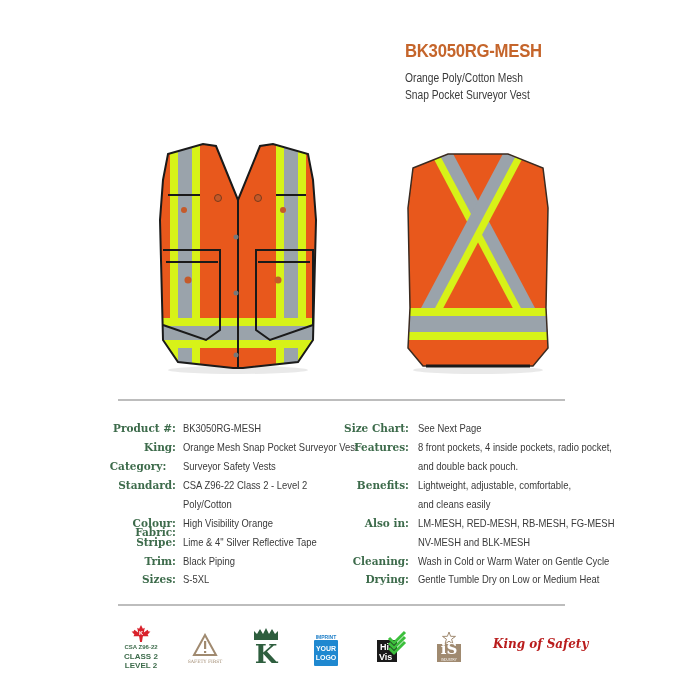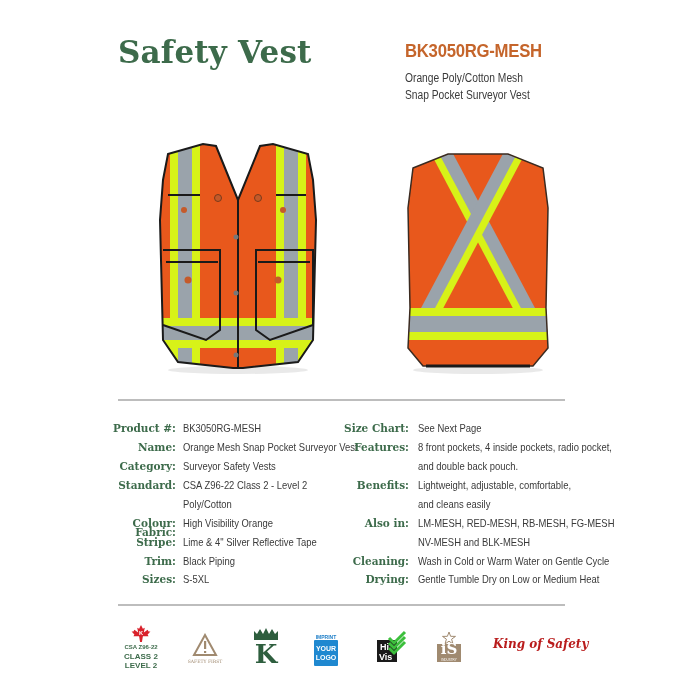--- a/index.html
+++ b/index.html
@@ -22,21 +22,20 @@
 
   
   .logo { position: absolute; display: flex; flex-direction: column; align-items: center; justify-content: center; }
   .csa-text { font-family: "Liberation Sans", sans-serif; font-weight: bold; color: #3d6b4b; text-align: left; line-height: 9px; }
   .tagline { position: absolute; left: 493px; top: 637px; font-family: "DejaVu Serif", serif; font-style: italic; font-weight: bold; color: #b91c1c; font-size: 12px; }
 </style>
 </head>
 <body>
 
 <h1 class="abs title">
-  <div>Safety Vest</div>
 </h1>
 <div class="abs sku">BK3050RG-MESH</div>
 <div class="abs sub" style="top:71px;">Orange Poly/Cotton Mesh</div>
 <div class="abs sub" style="top:88px;">Snap Pocket Surveyor Vest</div>
 
 <svg class="vest" style="left:148px;top:140px;" width="180" height="235" viewBox="0 0 180 235">
   <defs>
     <clipPath id="frontclip">
       <path d="M20 14 L55 4 L68 6 L90 60 L112 6 L125 4 L160 14 L165 40 L168 80 L165 200 L150 222 L95 228 L85 228 L30 222 L15 200 L12 80 L15 40 Z"></path>
     </clipPath>
@@ -107,25 +106,25 @@
 </svg>
 
 <div class="divider" style="top:399px;"></div>
 
 <div>
   <div class="spec-row" style="top:421px;left:0;">
     <span class="spec-label" style="left:100px;width:76px;">Product #:</span>
     <span class="spec-value" style="left:183px;">BK3050RG-MESH</span>
   </div>
   <div class="spec-row" style="top:440px;left:0;">
-    <span class="spec-label" style="left:100px;width:76px;">Name:</span>
+    <span class="spec-label" style="left:100px;width:76px;">King:</span>
     <span class="spec-value" style="left:183px;">Orange Mesh Snap Pocket Surveyor Vest</span>
   </div>
   <div class="spec-row" style="top:459px;left:0;">
-    <span class="spec-label" style="left:100px;width:76px;">Category:</span>
+    <span class="spec-label" style="left:100px;width:76px;text-align:center;">Category:</span>
     <span class="spec-value" style="left:183px;">Surveyor Safety Vests</span>
   </div>
   <div class="spec-row" style="top:478px;left:0;">
     <span class="spec-label" style="left:100px;width:76px;">Standard:</span>
     <span class="spec-value" style="left:183px;">CSA Z96-22  Class 2 - Level 2</span>
   </div>
   <div class="spec-row" style="top:497px;left:0;">
     <span class="spec-label" style="left:100px;width:76px;margin-top:28px;">Fabric:</span>
     <span class="spec-value" style="left:183px;">Poly/Cotton</span>
   </div>

